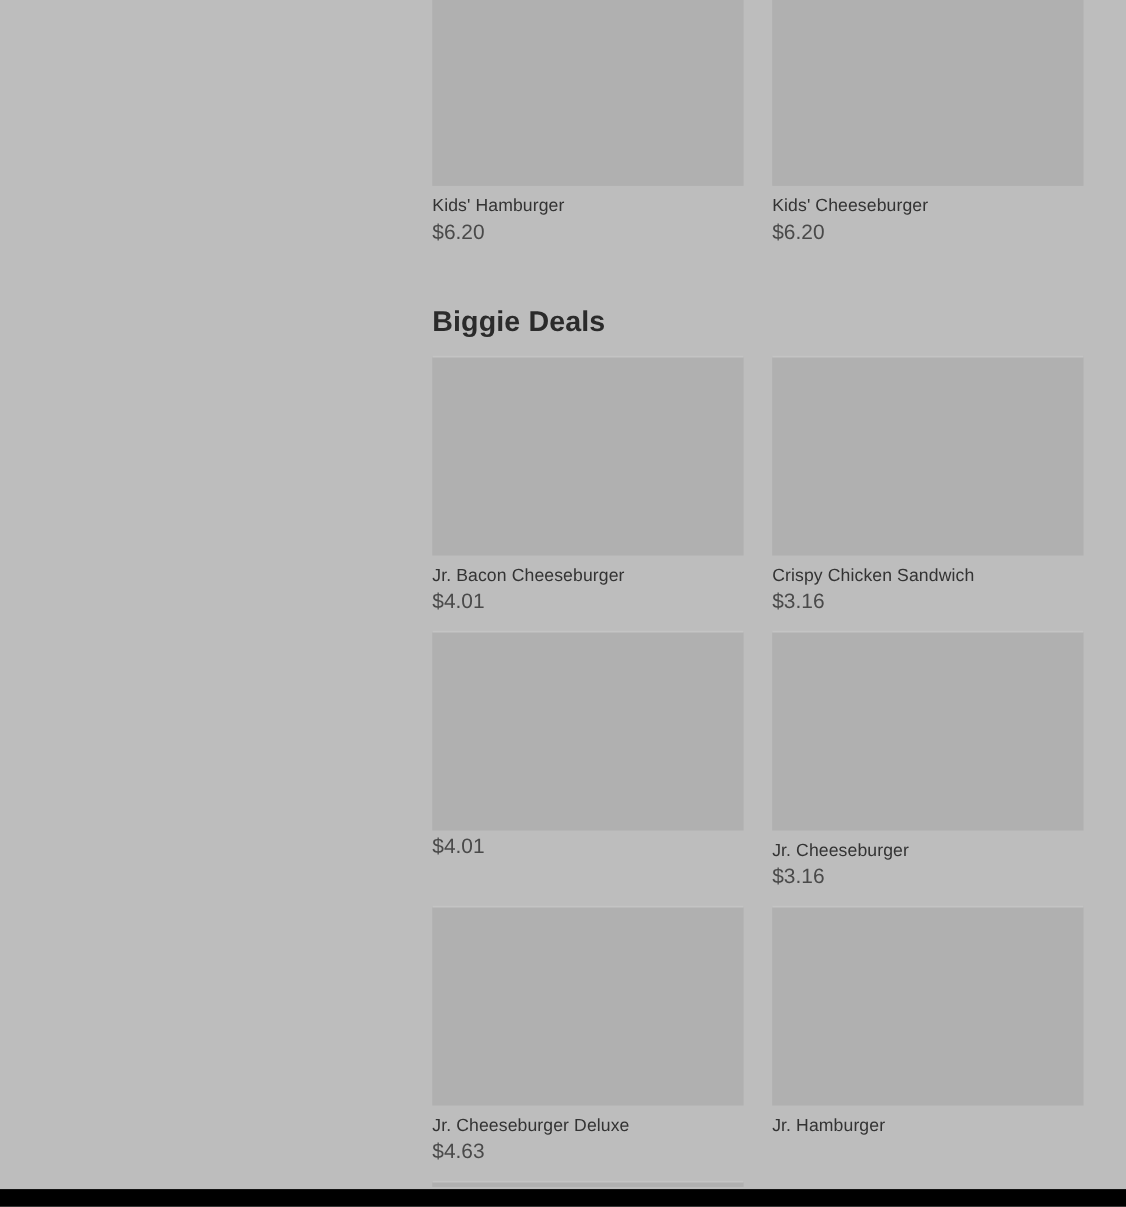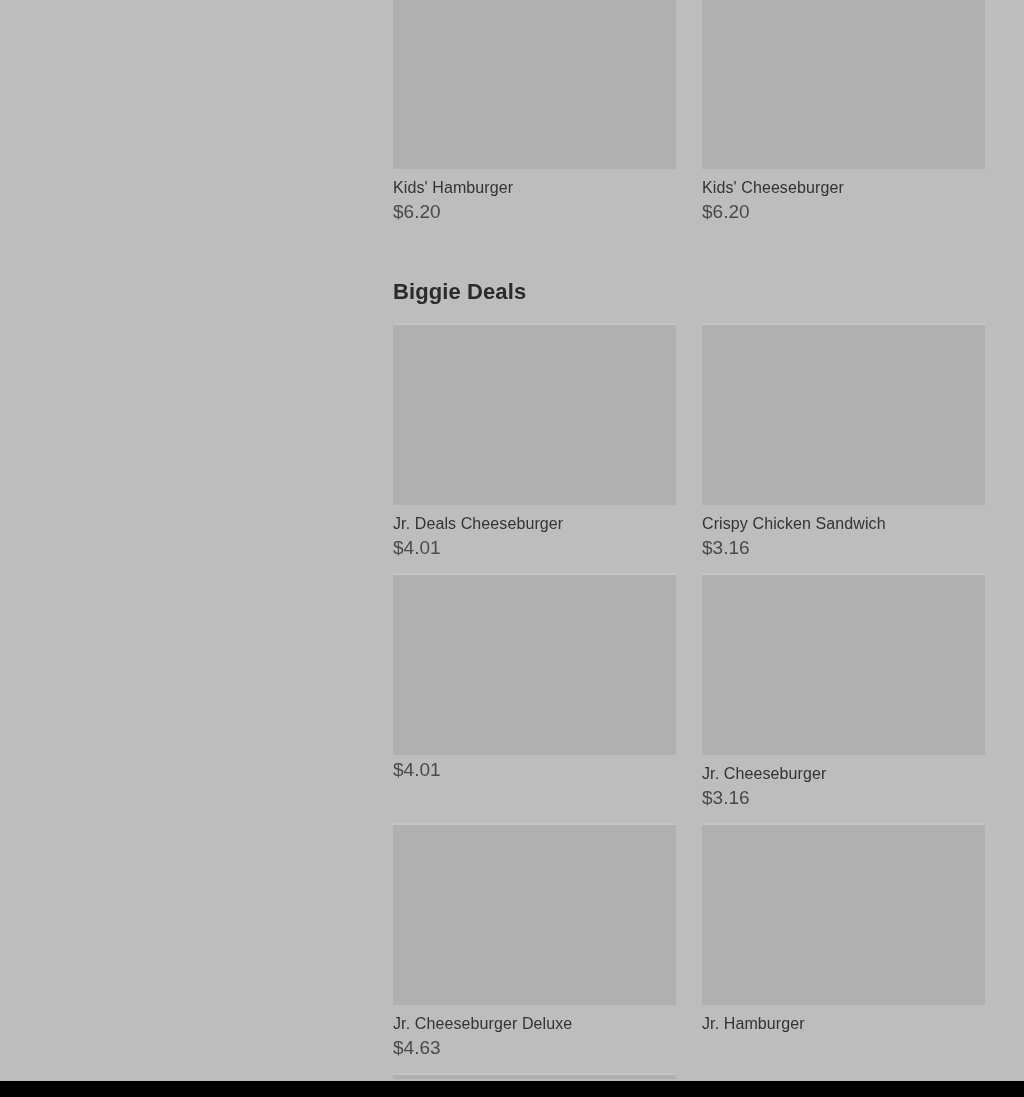--- a/index.html
+++ b/index.html
@@ -79,21 +79,21 @@
   
   .clipped-row .card-thumb {
     height: 169px;
     border-top: none;
     margin-top: 0;
   }
 
   
   .section-heading {
     display: block;
-    font-size: 22px;
+    font-size: 26px;
     line-height: 26px;
     font-weight: bold;
     color: #2b2b2b;
     margin: 42px 0 18px 0;
     letter-spacing: 0.1px;
   }
 
   
   .partial-row {
     display: grid;
@@ -140,21 +140,21 @@
       </div>
 
     </div>
 
     <span class="section-heading">Biggie Deals</span>
 
     <div class="grid">
 
       <div class="card">
         <span class="card-thumb"></span>
-        <span class="card-title">Jr. Deals Cheeseburger</span>
+        <span class="card-title">Jr. Bacon Cheeseburger</span>
         <span class="card-price">$4.01</span>
       </div>
 
       <div class="card">
         <span class="card-thumb"></span>
         <span class="card-title">Crispy Chicken Sandwich</span>
         <span class="card-price">$3.16</span>
       </div>
 
       <div class="card">

